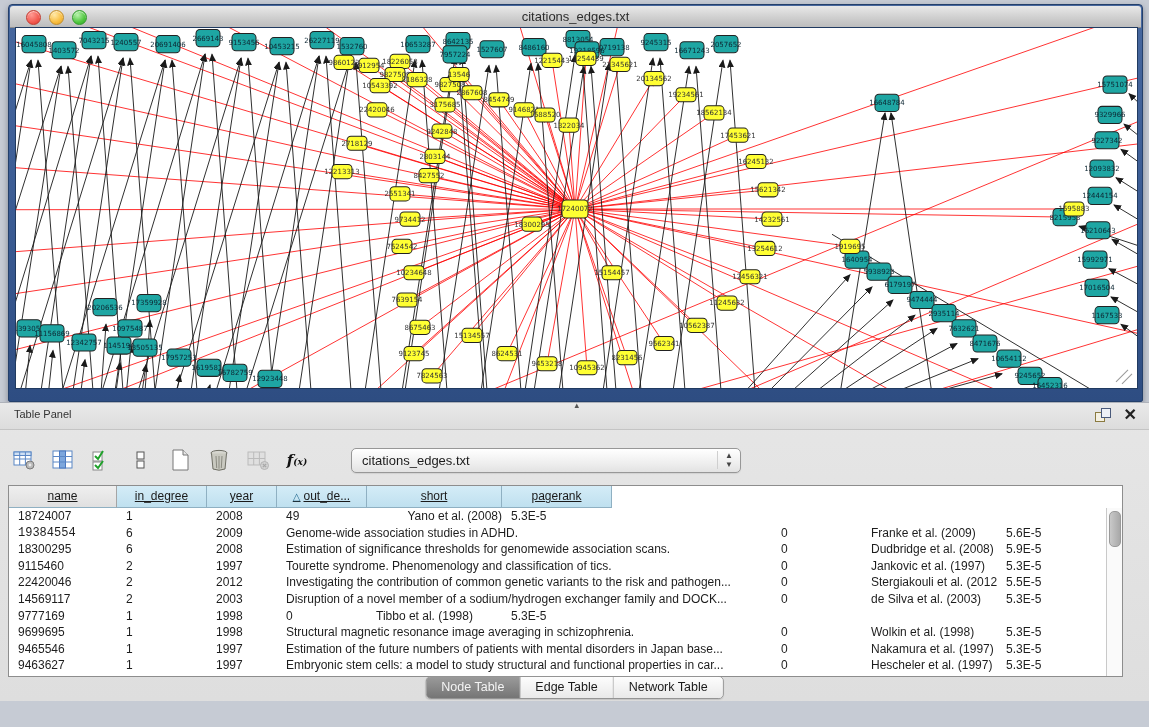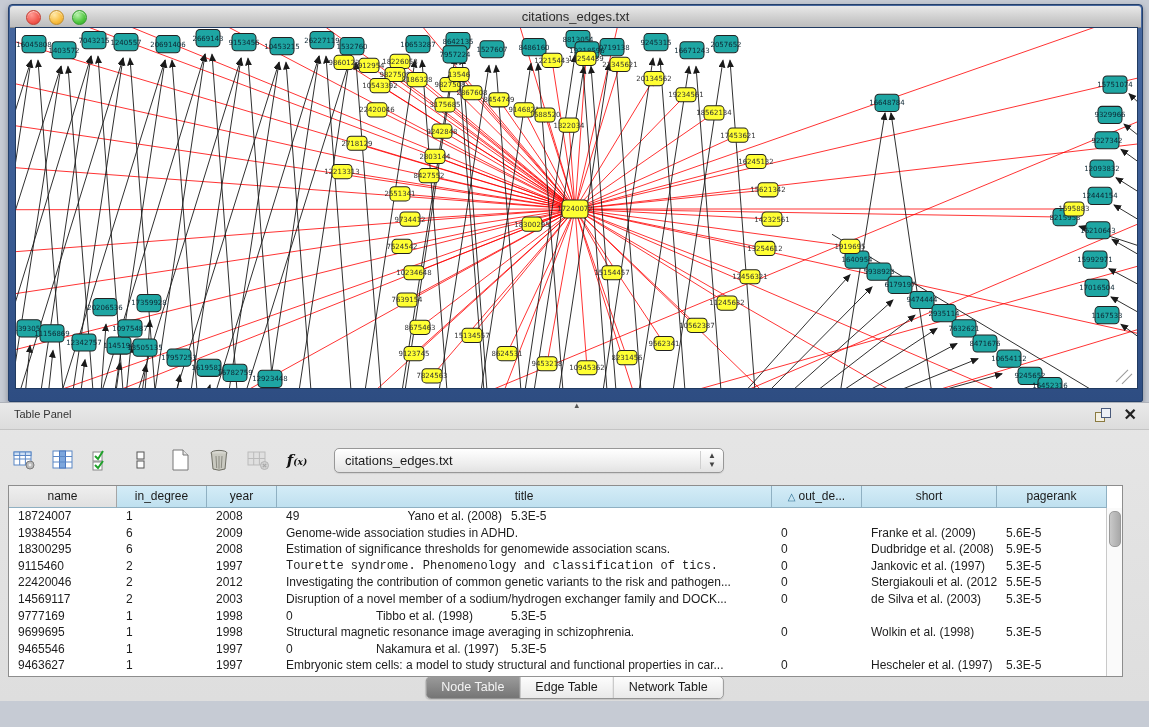--- a/index.html
+++ b/index.html
@@ -29,36 +29,36 @@
   .panel-header{position:absolute;left:0;top:0;width:100%;height:26px;
     background:linear-gradient(180deg,#e9e9e9,#dcdcdc);border-bottom:1px solid #c4c4c4;}
   .panel-title{position:absolute;left:14px;top:5px;font-size:11px;color:#333;}
   .resize-handle{position:absolute;left:50%;top:-3px;font-size:9px;color:#555;}
   .hdr-icons{position:absolute;right:12px;top:4px;display:flex;gap:14px;align-items:center;}
   .float-ic{position:relative;width:15px;height:15px;cursor:pointer;}
   .float-ic .sq1{position:absolute;left:0;top:4px;width:8px;height:8px;border:1.5px solid #8a7a40;background:#f4f0e2;}
   .float-ic .sq2{position:absolute;left:6px;top:0;width:8px;height:8px;border:1.5px solid #4a5a7a;background:#eef1f6;}
   .close-x{font-size:16px;font-weight:bold;color:#222;cursor:pointer;line-height:16px;}
 
-  .toolbar{position:absolute;left:10px;top:38px;height:38px;display:flex;align-items:center;gap:9px;}
+  .toolbar{position:absolute;left:10px;top:38px;height:38px;display:flex;align-items:center;gap:26px;}
   .tbtn{width:28px;height:28px;display:flex;align-items:center;justify-content:center;cursor:pointer;}
   .tbtn.disabled{opacity:.55;cursor:default;}
   .fx{font-family:"DejaVu Serif",serif;font-style:italic;font-weight:bold;font-size:15px;color:#111;}
   .fx small{font-size:9px;font-weight:bold;}
   .combo{position:relative;margin-left:14px;width:388px;height:23px;border:1px solid #979797;border-radius:5px;
     background:linear-gradient(180deg,#ffffff,#ececec 70%,#e2e2e2);cursor:pointer;
     display:flex;align-items:center;box-shadow:0 1px 1px rgba(0,0,0,.08);}
   .combo .val{padding-left:10px;font-size:13px;color:#1c1c1c;flex:1;}
   .combo .stepper{width:22px;text-align:center;color:#444;font-size:8px;line-height:9px;border-left:1px solid #cfcfcf;}
 
   .tbl{position:absolute;left:8px;top:82px;width:1113px;height:190px;background:#fff;border:1px solid #8d8d8d;}
   .thead{display:flex;height:22px;}
   .th{box-sizing:border-box;height:22px;line-height:21px;text-align:center;font-size:12px;color:#1a1a1a;
       background:linear-gradient(180deg,#d4ecf7,#bfe0ef);border-right:1px solid #8fb0c2;border-bottom:1px solid #8fb0c2;
-      overflow:hidden;white-space:nowrap;cursor:pointer;}
+      overflow:hidden;white-space:nowrap;cursor:pointer;text-decoration:underline;}
   .th.first{background:linear-gradient(180deg,#efefef,#e0e0e0);border-right:1px solid #a5a5a5;}
   .sortglyph{color:#2c6f94;font-size:10px;margin-right:3px;}
   .tbody{position:absolute;left:0;top:22px;right:15px;bottom:0;overflow:hidden;}
   .trow{display:flex;height:16.6px;line-height:16.5px;font-size:12px;color:#1d1d1d;cursor:default;}
   .td{box-sizing:border-box;padding-left:9px;overflow:hidden;white-space:nowrap;}
   .vscroll{position:absolute;right:0;top:22px;bottom:0;width:15px;background:#fafafa;border-left:1px solid #c9c9c9;}
   .vthumb{position:absolute;left:2px;top:3px;width:10px;height:34px;border-radius:5px;
       background:linear-gradient(90deg,#c9c9c9,#a8a8a8);border:1px solid #9a9a9a;}
 
   .tabs{position:absolute;left:50%;top:273px;transform:translateX(-50%);display:flex;height:21px;
@@ -571,57 +571,56 @@
         <span class="val">citations_edges.txt</span>
         <span class="stepper">▲<br>▼</span>
       </div>
     </div>
 
     <div class="tbl">
       <div class="thead" id="thead">
           <div class="th first" style="width: 108px;"><span>name</span></div>
           <div class="th" style="width: 90px;"><span>in_degree</span></div>
           <div class="th" style="width: 70px;"><span>year</span></div>
-          <div class="th" style="width: 495px;"><span>title</span></div>
           <div class="th" style="width: 90px;"><span class="sortglyph">△</span><span>out_de...</span></div>
           <div class="th" style="width: 135px;"><span>short</span></div>
           <div class="th" style="width: 110px;"><span>pagerank</span></div>
         </div>
       <div class="tbody" id="tbody">
           <div class="trow">
             <div class="td" style="width: 108px;">18724007</div>
             <div class="td" style="width: 90px;">1</div>
             <div class="td" style="width: 70px;">2008</div>
             <div class="td" style="width: 90px;">49</div>
             <div class="td" style="width: 135px; text-align: right;">Yano et al. (2008)</div>
             <div class="td" style="width: 110px;">5.3E-5</div>
           </div>
           <div class="trow">
-            <div class="td" style="width: 108px;">19384554</div>
+            <div class="td" style="width: 108px; font-family: Liberation Mono, monospace;">19384554</div>
             <div class="td" style="width: 90px;">6</div>
             <div class="td" style="width: 70px;">2009</div>
             <div class="td" style="width: 495px;">Genome-wide association studies in ADHD.</div>
             <div class="td" style="width: 90px;">0</div>
             <div class="td" style="width: 135px;">Franke et al. (2009)</div>
             <div class="td" style="width: 110px;">5.6E-5</div>
           </div>
           <div class="trow">
             <div class="td" style="width: 108px;">18300295</div>
             <div class="td" style="width: 90px;">6</div>
             <div class="td" style="width: 70px;">2008</div>
             <div class="td" style="width: 495px;">Estimation of significance thresholds for genomewide association scans.</div>
             <div class="td" style="width: 90px;">0</div>
             <div class="td" style="width: 135px;">Dudbridge et al. (2008)</div>
             <div class="td" style="width: 110px;">5.9E-5</div>
           </div>
           <div class="trow">
             <div class="td" style="width: 108px;">9115460</div>
             <div class="td" style="width: 90px;">2</div>
             <div class="td" style="width: 70px;">1997</div>
-            <div class="td" style="width: 495px; font-family: Liberation Mono, monospace;">Tourette syndrome. Phenomenology and classification of tics.</div>
+            <div class="td" style="width: 495px;">Tourette syndrome. Phenomenology and classification of tics.</div>
             <div class="td" style="width: 90px;">0</div>
             <div class="td" style="width: 135px;">Jankovic et al. (1997)</div>
             <div class="td" style="width: 110px;">5.3E-5</div>
           </div>
           <div class="trow">
             <div class="td" style="width: 108px;">22420046</div>
             <div class="td" style="width: 90px;">2</div>
             <div class="td" style="width: 70px;">2012</div>
             <div class="td" style="width: 495px;">Investigating the contribution of common genetic variants to the risk and pathogen...</div>
             <div class="td" style="width: 90px;">0</div>
@@ -651,20 +650,21 @@
             <div class="td" style="width: 70px;">1998</div>
             <div class="td" style="width: 495px;">Structural magnetic resonance image averaging in schizophrenia.</div>
             <div class="td" style="width: 90px;">0</div>
             <div class="td" style="width: 135px;">Wolkin et al. (1998)</div>
             <div class="td" style="width: 110px;">5.3E-5</div>
           </div>
           <div class="trow">
             <div class="td" style="width: 108px;">9465546</div>
             <div class="td" style="width: 90px;">1</div>
             <div class="td" style="width: 70px;">1997</div>
+            <div class="td" style="width: 495px;">Estimation of the future numbers of patients with mental disorders in Japan base...</div>
             <div class="td" style="width: 90px;">0</div>
             <div class="td" style="width: 135px;">Nakamura et al. (1997)</div>
             <div class="td" style="width: 110px;">5.3E-5</div>
           </div>
           <div class="trow">
             <div class="td" style="width: 108px;">9463627</div>
             <div class="td" style="width: 90px;">1</div>
             <div class="td" style="width: 70px;">1997</div>
             <div class="td" style="width: 495px;">Embryonic stem cells: a model to study structural and functional properties in car...</div>
             <div class="td" style="width: 90px;">0</div>

